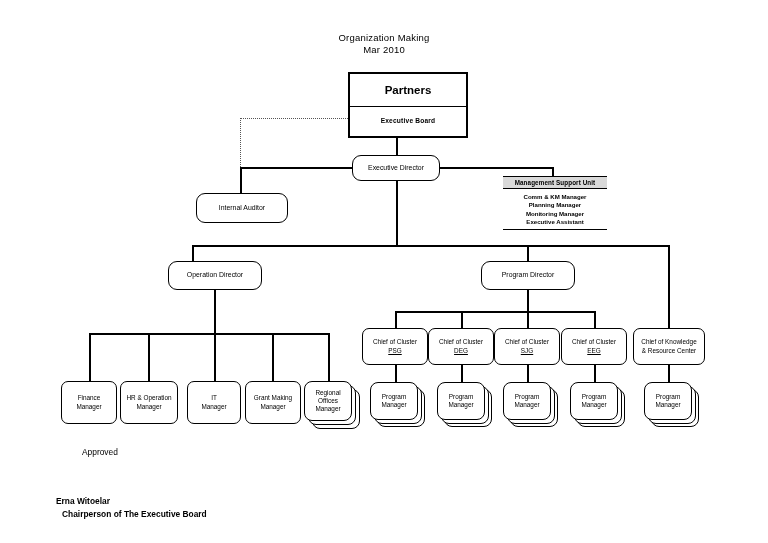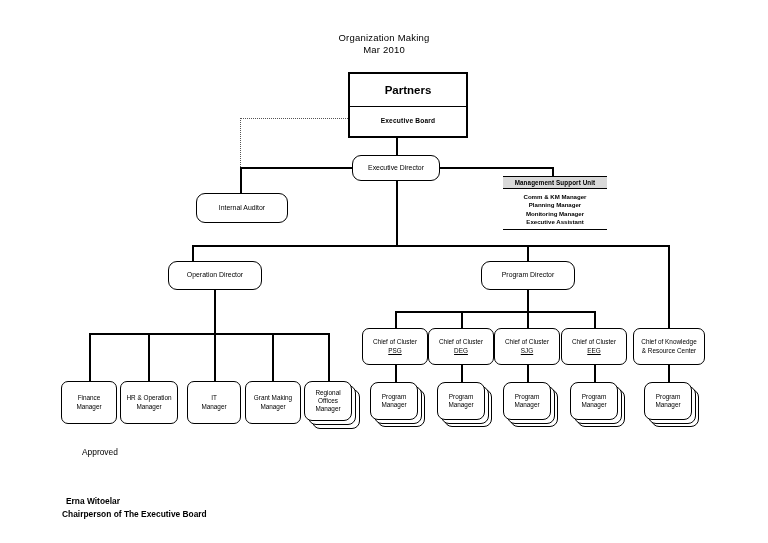--- a/index.html
+++ b/index.html
@@ -247,16 +247,16 @@
   <div class="stack" style="left:644px;top:382px;width:58px;height:48px;">
     <div class="layer" style="left:7px;top:7px;width:48px;height:38px;"></div>
     <div class="layer" style="left:3.5px;top:3.5px;width:48px;height:38px;"></div>
     <div class="front t65" style="width:48px;height:38px;flex-direction:column;">
       <span>Program</span>
       <span>Manager</span>
     </div>
   </div>
 
   <div class="foot" style="left:76px;top:446px;margin-left:6px;">Approved</div>
-  <div class="foot bold" style="left:66px;top:495px;">Erna Witoelar</div>
+  <div class="foot bold" style="left:56px;top:495px;">Erna Witoelar</div>
   <div class="foot bold" style="left:62px;top:508px;">Chairperson of The Executive Board</div>
 
 </div>
 
 </body></html>

